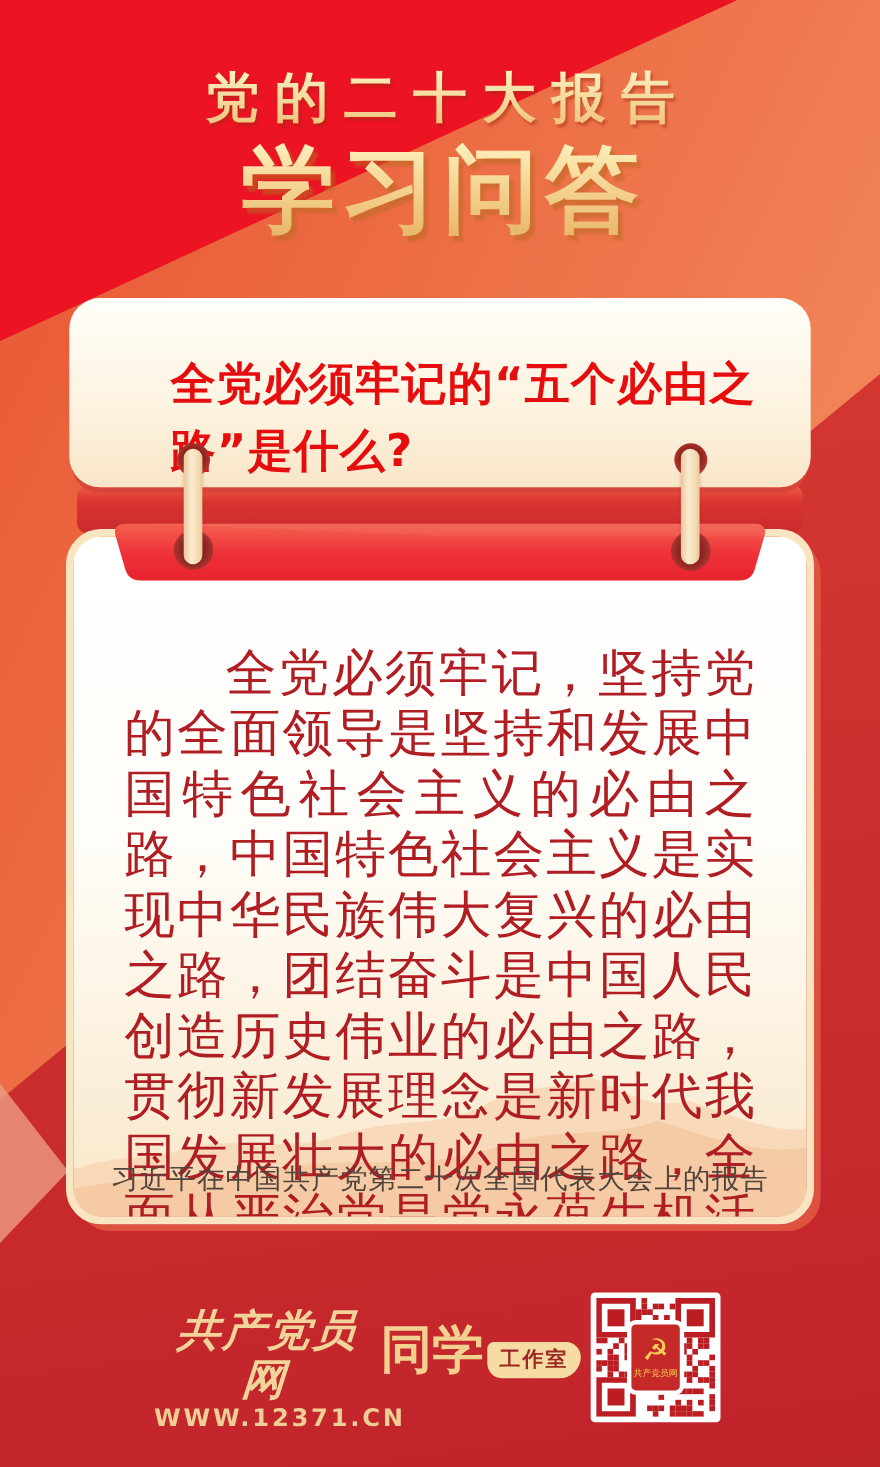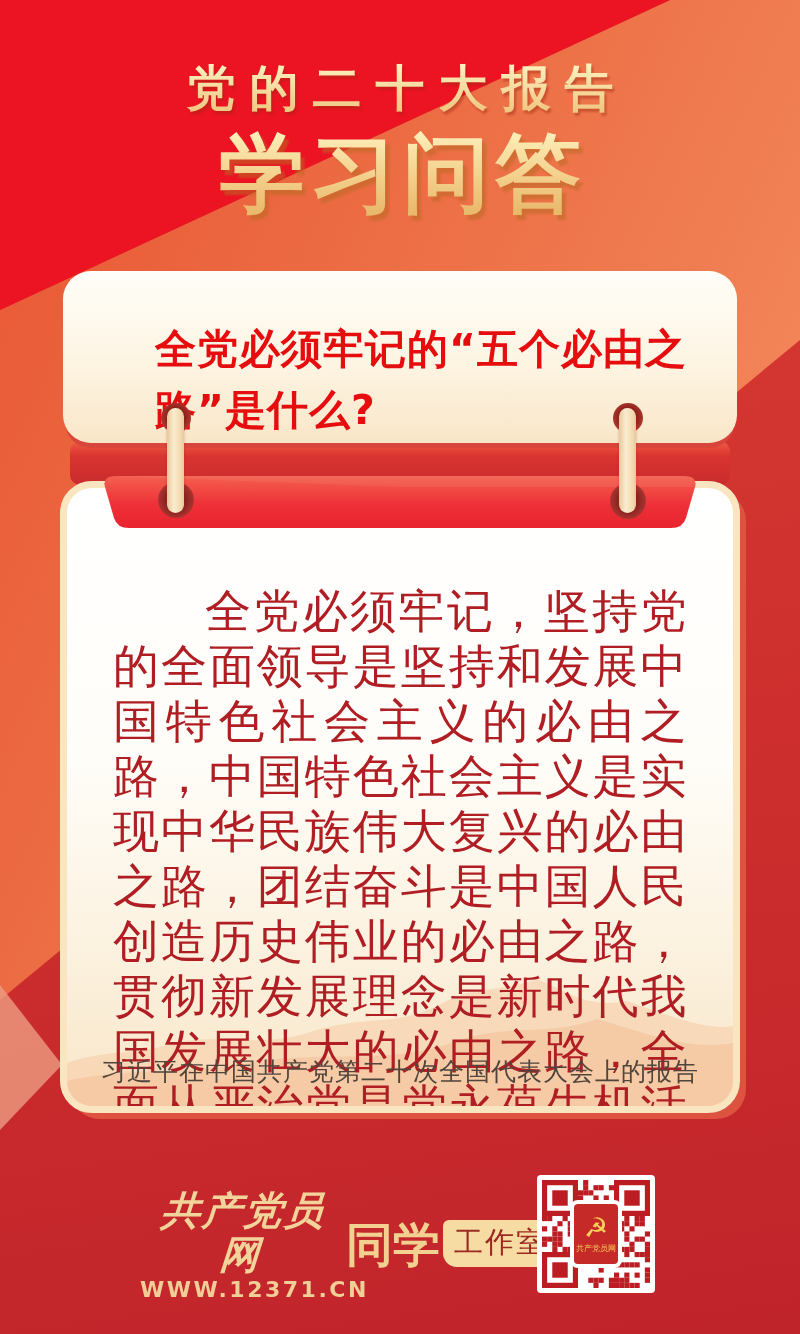--- a/index.html
+++ b/index.html
@@ -97,25 +97,25 @@
   }
   
   .footer{ position:absolute; left:0; top:1170px; width:100%; height:140px; z-index:2; }
   .brand{ position:absolute; left:140px; top:18px; width:204px; text-align:center; }
   .brand-calligraphy{
     font-family:"DejaVu Serif","Liberation Serif",serif; font-style:italic; font-weight:700;
     font-size:39px; line-height:44px; letter-spacing:2px; color:#F2D49B;
     transform:skewX(-4deg);
   }
   .brand-url{ margin-top:1px; font-size:22px; font-weight:700; letter-spacing:2.5px; color:#F0CE96; }
-  .studio{ position:absolute; left:346px; top:30px; display:flex; align-items:flex-end; }
+  .studio{ position:absolute; left:346px; top:30px; display:flex; align-items:center; }
   .studio-name{ font-size:47px; font-weight:900; line-height:1; color:#F2D08F; }
   .studio-tag{
     margin-left:3px; margin-bottom:1px;
-    background:#F6DCA2; color:#9C2823; font-weight:400; font-size:29px;
+    background:#F6DCA2; color:#9C2823; font-weight:700; font-size:19px;
     padding:3px 11px 4px; border-radius:6px 14px 20px 14px; letter-spacing:2px;margin-top:20px;
   }
   .qr{ position:absolute; left:537px; top:5px; width:118px; height:118px;
        background:#fff; border-radius:4px; padding:5px; }
   .qr svg{ width:100%; height:100%; display:block; }
   .qr-center{
     position:absolute; left:50%; top:50%; transform:translate(-50%,-50%);
     width:44px; height:60px; background:#C52A28; border-radius:4px;
     box-shadow:0 0 0 4px #fff;
     display:flex; flex-direction:column; align-items:center; justify-content:center;

